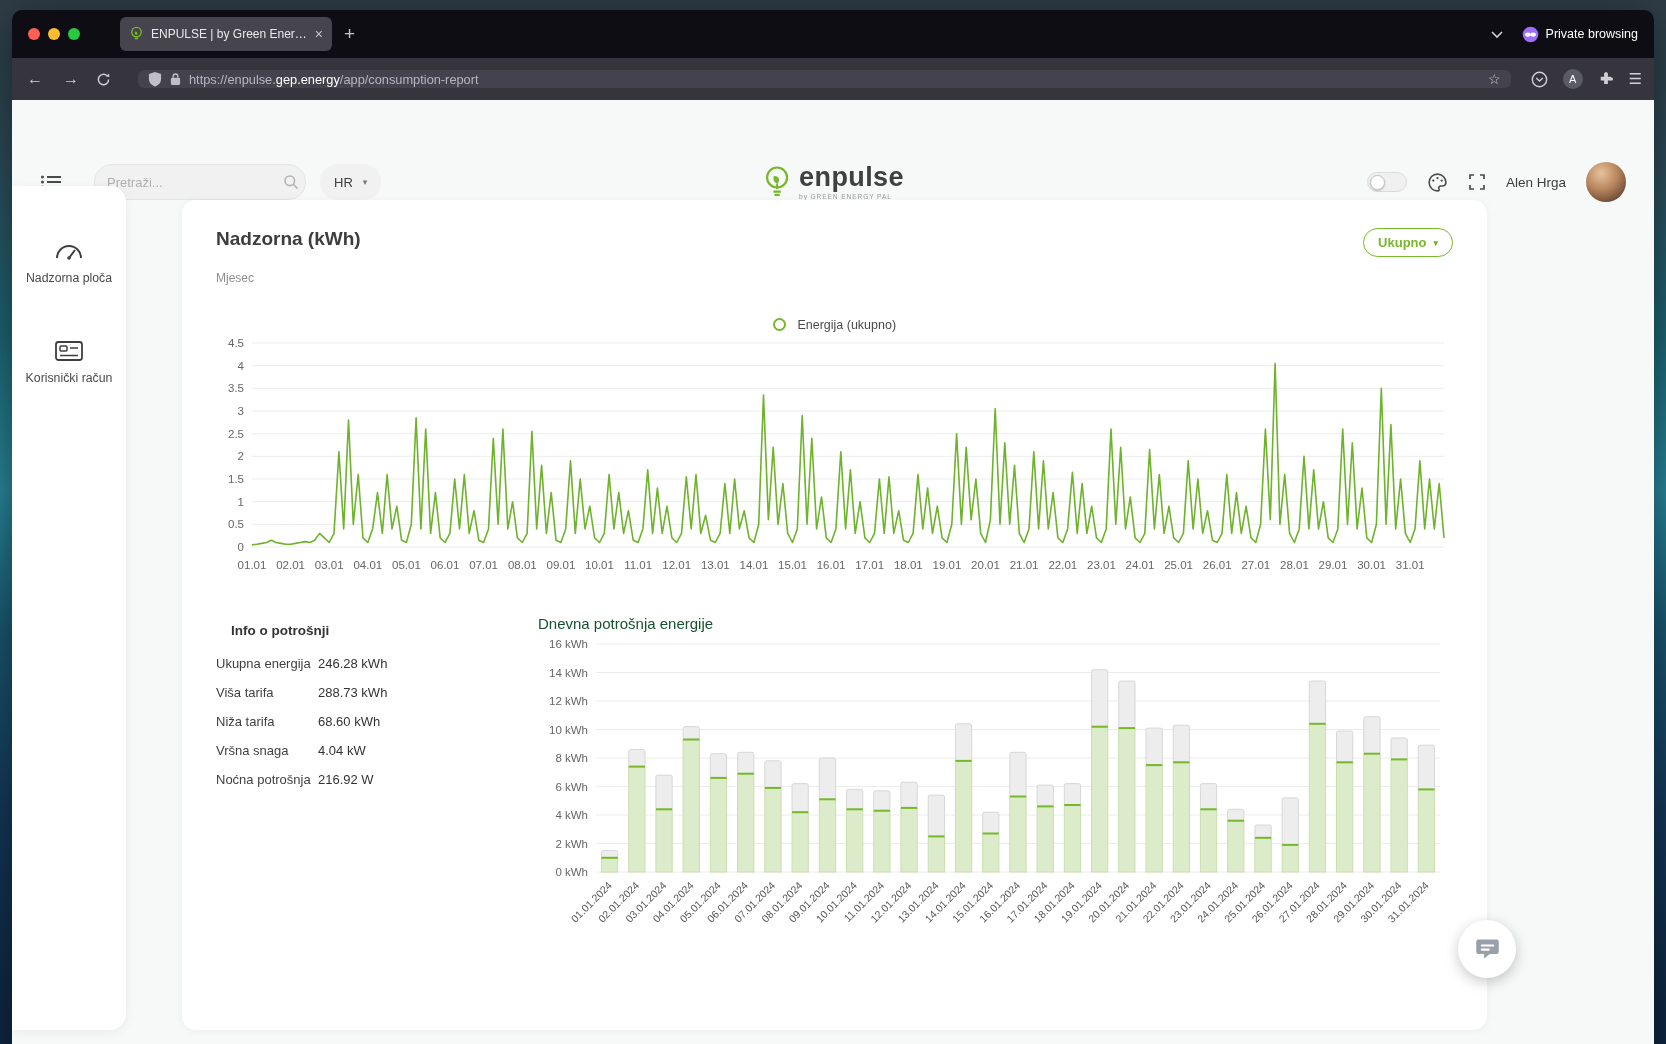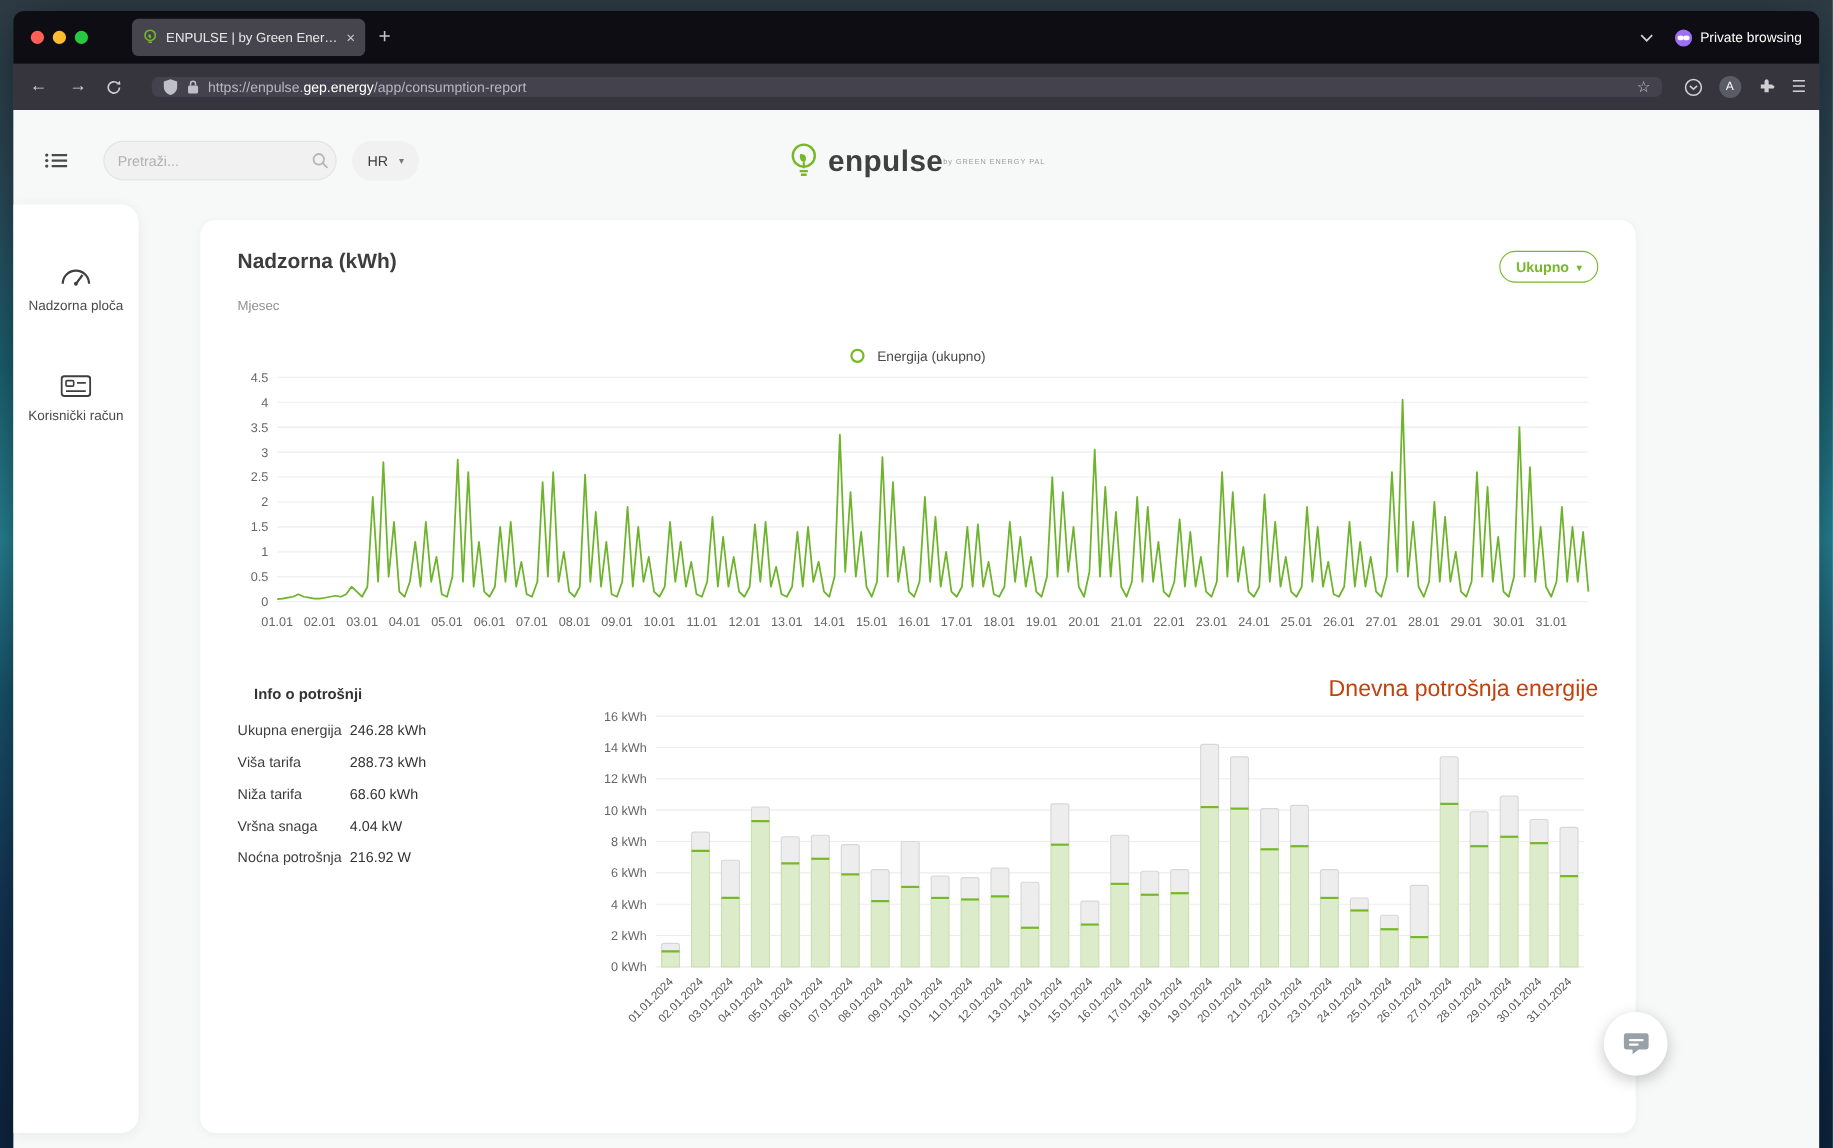--- a/index.html
+++ b/index.html
@@ -29,32 +29,32 @@
     padding:0 10px; gap:8px; font-size:12.8px; margin:0 6px; }
   .url-dim{color:#b6b6bf}.url-bright{color:#fff}
   .url-text{white-space:nowrap; overflow:hidden;}
   .url-star{margin-left:auto;color:#cfcfd3;font-size:14px;}
   .tb-icons{display:flex;align-items:center;gap:15px;}
   .acct-circle{width:20px;height:20px;border-radius:50%;background:#5b5b66;color:#fff;font-size:11px;
     display:flex;align-items:center;justify-content:center;}
   .menu-glyph{color:#d0d0d3;font-size:15px;}
   
   .app { flex:1; background:#f7f8f8; position:relative; overflow:hidden; }
-  .app-header { height:92px; display:flex; align-items:center; padding:0 28px; position:relative; }
+  .app-header { height:92px; display:flex; align-items:center; padding:0 28px; position:relative;margin-top:36px; }
   .hdr-menu { margin-right:32px; display:flex; }
   .search-pill { width:212px; height:36px; background:#f1f1f1; border:1px solid #e3e3e3; border-radius:18px;
     display:flex; align-items:center; padding:0 12px; }
   .search-pill input { border:none; outline:none; background:transparent; flex:1; font-size:13px; color:#555;
     font-family:"Liberation Sans",sans-serif;}
   .search-pill input::placeholder{color:#b0b0b0;}
   .lang-pill { height:36px; margin-left:14px; background:#f1f1f1; border-radius:18px; display:flex; align-items:center;
     gap:10px; padding:0 14px; font-size:13px; color:#3d3d3d; }
   .caret { font-size:9px; color:#777; }
   .logo { position:absolute; left:50%; top:50%; transform:translate(-50%,-50%); display:flex; align-items:center; gap:7px; }
-  .logo-texts { display:flex; align-items:center; }
+  .logo-texts { display:flex; flex-direction:column; align-items:flex-start; }
   .logo-name { font-size:27px; font-weight:bold; color:#404040; letter-spacing:.4px; line-height:1; }
   .logo-sub { font-size:6.6px; color:#9a9a9a; letter-spacing:.9px; margin-top:2px; }
   .hdr-right { margin-left:auto; display:flex; align-items:center; gap:20px; }
   .toggle { width:40px; height:20px; border-radius:10px; background:#f0f0f0; border:1px solid #dcdcdc; position:relative; }
   .toggle .knob { position:absolute; left:2px; top:1.5px; width:15px; height:15px; border-radius:50%;
     background:#fff; border:1px solid #c2c2c2; box-shadow:0 1px 2px rgba(0,0,0,.2); }
   .user-name { font-size:13.5px; color:#3c3c3c; }
   .avatar { width:40px; height:40px; border-radius:50%;
     background:radial-gradient(circle at 38% 28%, #e8c39a 0%, #b5835c 45%, #6b4a35 80%, #4a3324 100%); }
   
@@ -77,21 +77,21 @@
   .legend { text-align:center; margin:30px 0 2px; }
   .legend-ring { display:inline-block; width:13px; height:13px; border:2.5px solid #76b82a; border-radius:50%;
     vertical-align:-2px; margin-right:7px; background:#fff; }
   .legend-label { font-size:12.5px; color:#4a4a4a; }
   .row-bottom { display:flex; gap:30px; margin-top:40px; }
   .info { width:292px; padding-top:8px; }
   .info-title { font-size:13.5px; font-weight:bold; color:#333; margin-bottom:18px;padding-left:15px; }
   .info-row { display:grid; grid-template-columns:102px auto; font-size:13px; color:#3f3f3f; margin-bottom:14px; }
   .info-row .val { color:#333; }
   .barwrap { flex:1; }
-  .bar-title { text-align:right; font-size:21px; color:#c2410c; margin-bottom:2px; }
+  .bar-title { text-align:left; font-size:15px; color:#14532d; margin-bottom:2px; }
   svg { display:block; }
   
   .chat-fab { position:absolute; right:138px; bottom:66px; width:58px; height:58px; border-radius:50%;
     background:#fff; box-shadow:0 4px 14px rgba(0,0,0,.22); display:flex; align-items:center; justify-content:center; }
 </style>
 </head>
 <body>
 
 <div class="window">
 
@@ -211,20 +211,40 @@
               <path d="M15 18.5c-3.2-1-4.3-4.2-3.2-7.4 3.2 0 5.2 1.2 5.2 4.2 0 1.6-.8 2.7-2 3.2z" fill="#76b82a"></path>
               <line x1="15" y1="18.5" x2="15" y2="24" stroke="#76b82a" stroke-width="2"></line>
               <line x1="11.3" y1="26.6" x2="18.7" y2="26.6" stroke="#76b82a" stroke-width="2.2"></line>
               <line x1="12.4" y1="29.8" x2="17.6" y2="29.8" stroke="#76b82a" stroke-width="2.2"></line>
             </svg>
         </span>
         <span class="logo-texts">
           <span class="logo-name">enpulse</span>
           <span class="logo-sub">by GREEN ENERGY PAL</span>
         </span>
+      </div>
+      <div class="hdr-right">
+        <span class="toggle">
+            <span class="knob"></span>
+          </span>
+        <span>
+          <svg width="21" height="21" viewBox="0 0 20 20">
+              <path d="M10 2a8 8 0 1 0 0 16c1.5 0 2-1 1.4-2-.8-1.3.2-2.6 1.8-2.6H15a3.5 3.5 0 0 0 3-3.4A8 8 0 0 0 10 2z" fill="none" stroke="#4a4a4a" stroke-width="1.5"></path>
+              <circle cx="6" cy="8.2" r="1.1" fill="#4a4a4a"></circle>
+              <circle cx="10" cy="5.8" r="1.1" fill="#4a4a4a"></circle>
+              <circle cx="14" cy="8.2" r="1.1" fill="#4a4a4a"></circle>
+            </svg>
+        </span>
+        <span>
+          <svg width="18" height="18" viewBox="0 0 18 18">
+              <path d="M2 6V2h4M12 2h4v4M16 12v4h-4M6 16H2v-4" stroke="#4a4a4a" stroke-width="1.7" fill="none"></path>
+            </svg>
+        </span>
+        <span class="user-name">Alen Hrga</span>
+        <span class="avatar"></span>
       </div>
     </div>
 
     <div class="sidebar">
       <div class="side-item">
         <span>
           <svg width="32" height="24" viewBox="0 0 32 24">
               <path d="M4 20a12 12 0 0 1 24 0" fill="none" stroke="#3f3f3f" stroke-width="2"></path>
               <line x1="16" y1="20" x2="22" y2="12" stroke="#3f3f3f" stroke-width="2"></line>
               <circle cx="16" cy="20" r="1.8" fill="#3f3f3f"></circle>

